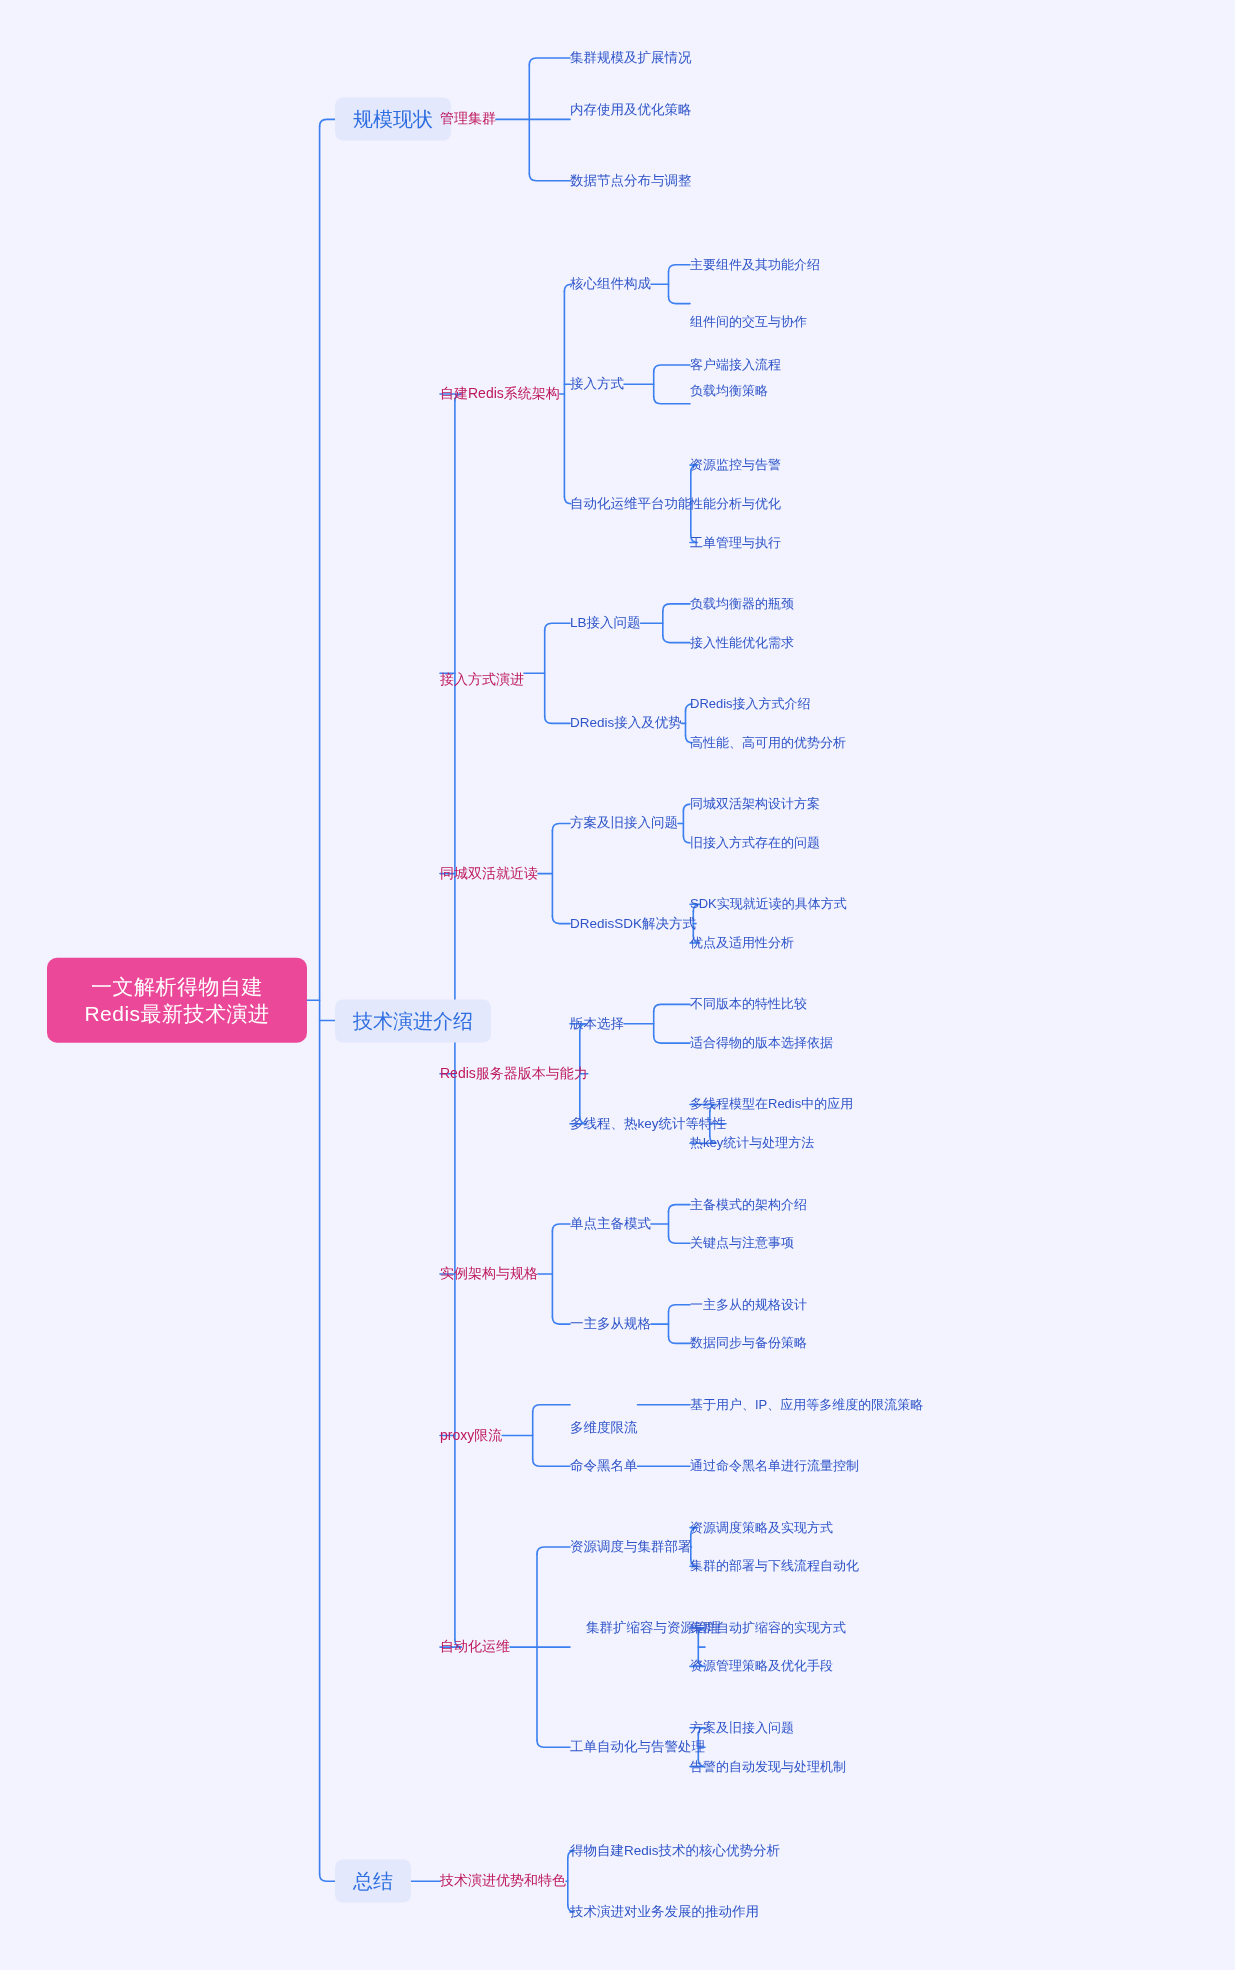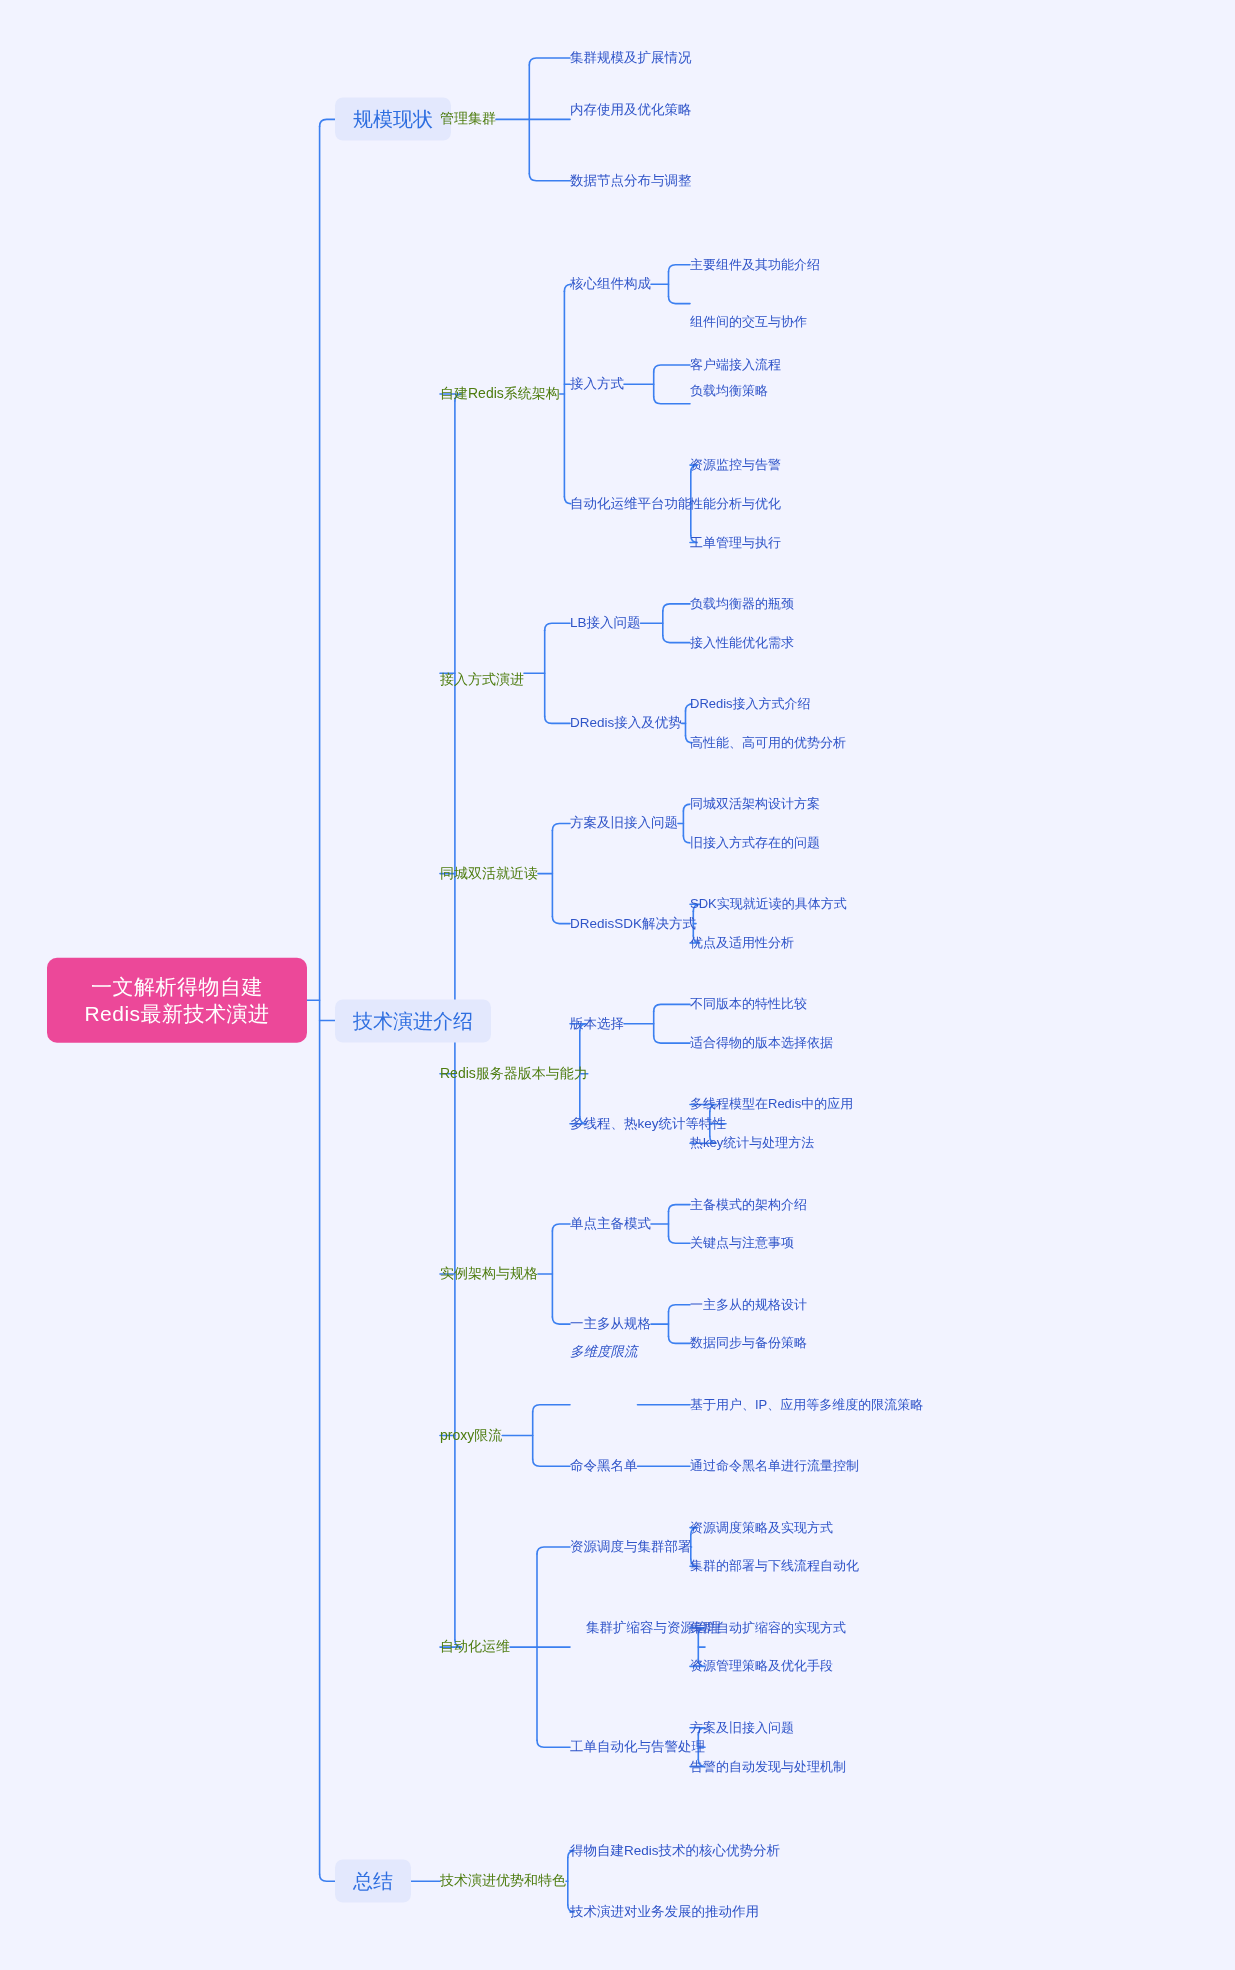--- a/index.html
+++ b/index.html
@@ -48,21 +48,21 @@
   
   .node.lvl1 {
     background: #e3e8fd;
     color: #2f6fe0;
     border-radius: 8px;
     padding: 9px 18px;
     font-size: 20px;
   }
   
   .node.lvl2 {
-    color: #4d7c0f;
+    color: #be185d;
     font-size: 14px;
     padding: 2px 0;
   }
   
   .node.lvl3 {
     color: #2f54c8;
     font-size: 13.5px;
     padding: 2px 0;
   }
   
@@ -233,21 +233,21 @@
       <div class="node lvl4" style="left: 690px; top: 1104.48px;">多线程模型在Redis中的应用</div>
       <div class="node lvl4" style="left: 690px; top: 1143.2px;">热key统计与处理方法</div>
       <div class="node lvl2" style="left: 440px; top: 1274.01px;">实例架构与规格</div>
       <div class="node lvl3" style="left: 570px; top: 1223.95px;">单点主备模式</div>
       <div class="node lvl4" style="left: 690px; top: 1204.59px;">主备模式的架构介绍</div>
       <div class="node lvl4" style="left: 690px; top: 1243.31px;">关键点与注意事项</div>
       <div class="node lvl3" style="left: 570px; top: 1324.07px;">一主多从规格</div>
       <div class="node lvl4" style="left: 690px; top: 1304.7px;">一主多从的规格设计</div>
       <div class="node lvl4" style="left: 690px; top: 1343.43px;">数据同步与备份策略</div>
       <div class="node lvl2" style="left: 440px; top: 1435.51px;">proxy限流</div>
-      <div class="node lvl3" style="left: 570px; top: 1352px; font-style: italic;">多维度限流</div>
+      <div class="node lvl3" style="left: 570px; top: 1428px;">多维度限流</div>
       <div class="node lvl4" style="left: 690px; top: 1404.82px;">基于用户、IP、应用等多维度的限流策略</div>
       <div class="node lvl3" style="left: 570px; top: 1466.21px;">命令黑名单</div>
       <div class="node lvl4" style="left: 690px; top: 1466.21px;">通过命令黑名单进行流量控制</div>
       <div class="node lvl2" style="left: 440px; top: 1647.08px;">自动化运维</div>
       <div class="node lvl3" style="left: 570px; top: 1546.96px;">资源调度与集群部署</div>
       <div class="node lvl4" style="left: 690px; top: 1527.6px;">资源调度策略及实现方式</div>
       <div class="node lvl4" style="left: 690px; top: 1566.32px;">集群的部署与下线流程自动化</div>
       <div class="node lvl3" style="left: 570px; top: 1628px; margin-left: 16px;">集群扩缩容与资源管理</div>
       <div class="node lvl4" style="left: 690px; top: 1627.71px;">集群自动扩缩容的实现方式</div>
       <div class="node lvl4" style="left: 690px; top: 1666.44px;">资源管理策略及优化手段</div>

